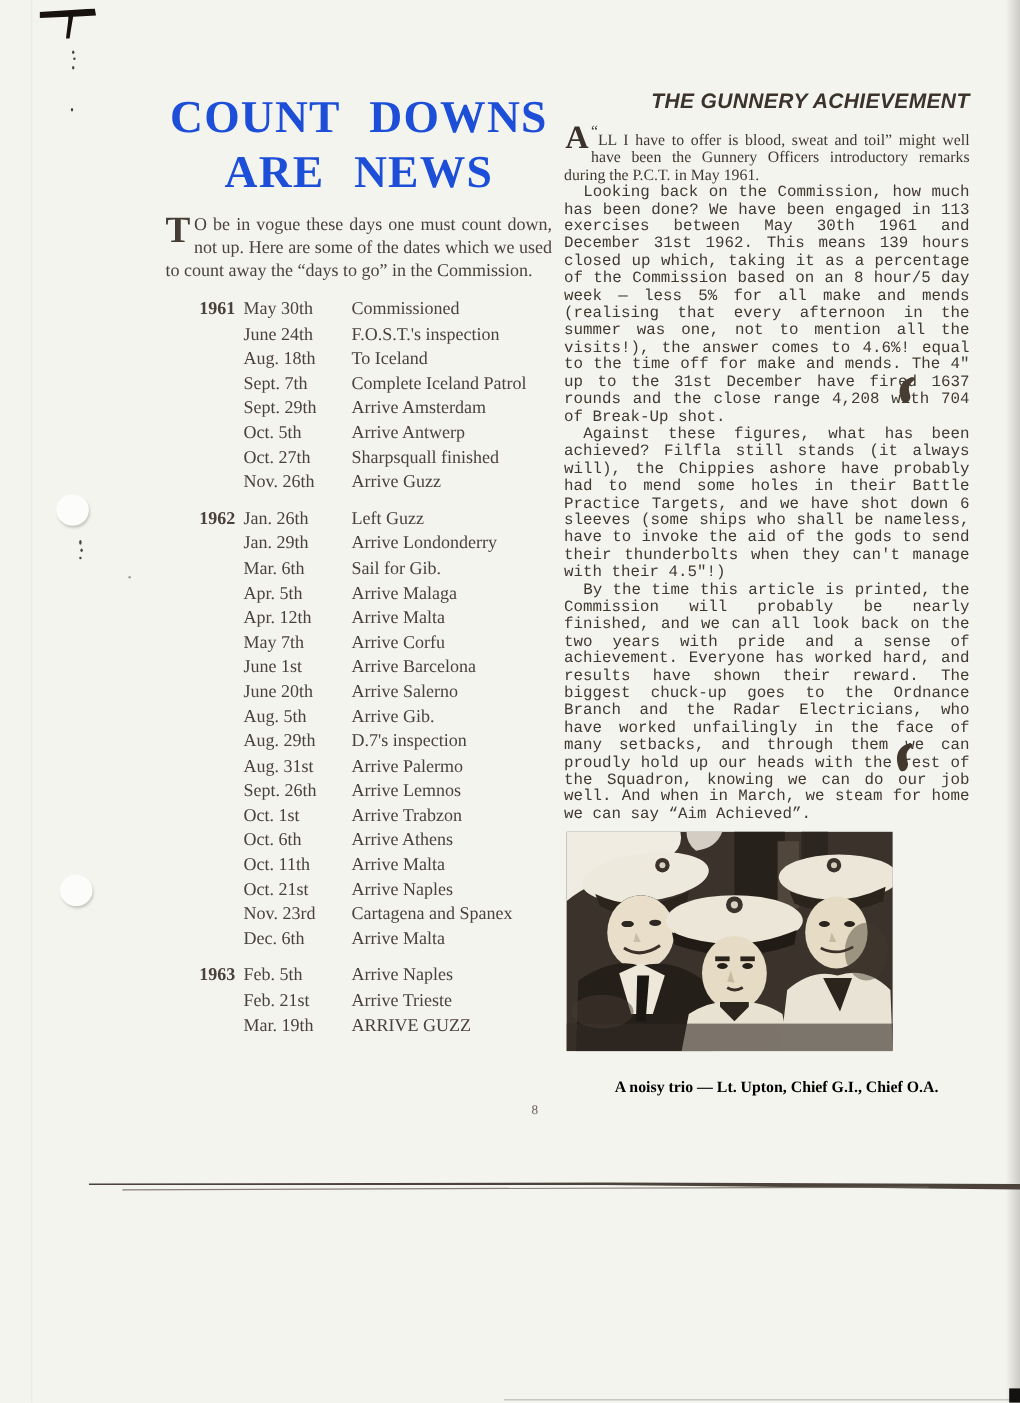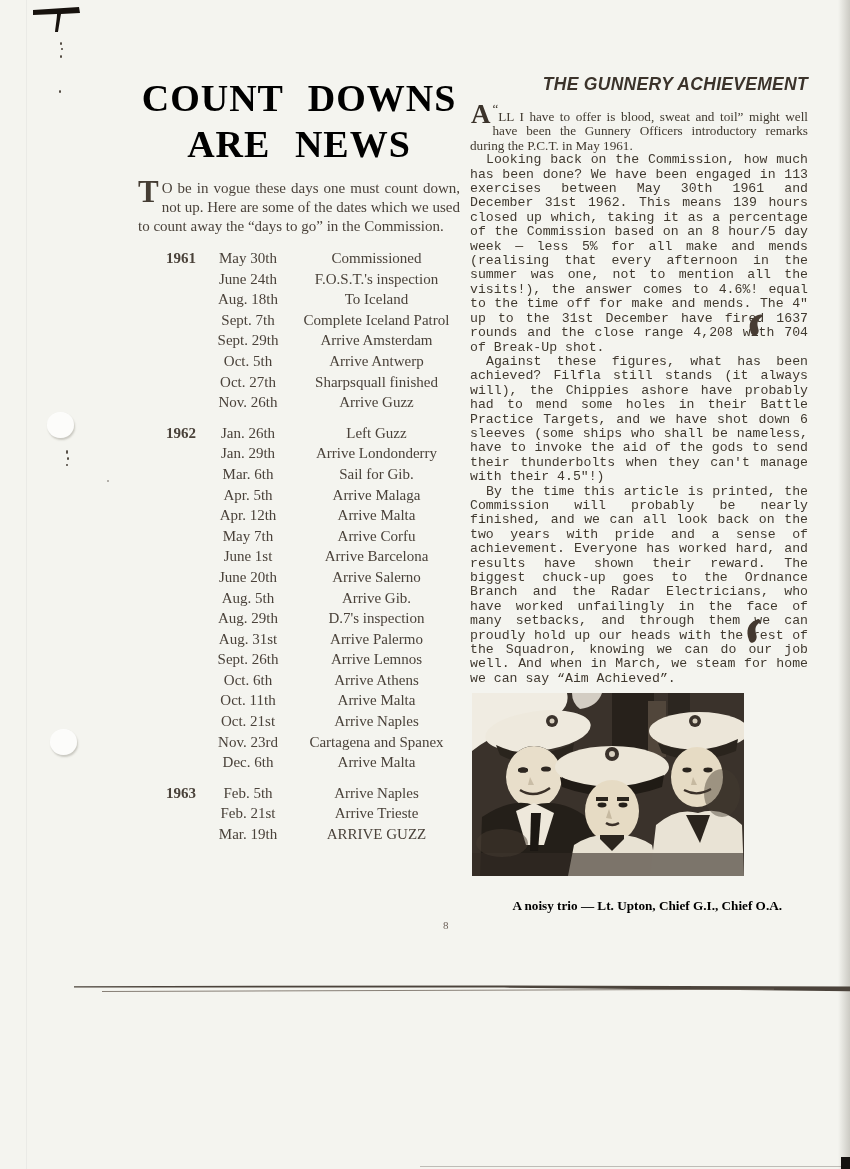--- a/index.html
+++ b/index.html
@@ -26,28 +26,28 @@
 
   
   .speck{position:absolute;background:#4a423a;border-radius:50%;}
 
   
   .cropmark{position:absolute;left:33px;top:7px;}
 
   
   .col-left{position:absolute;left:138px;top:75px;width:322px;}
   .headline{margin:0 0 12px 0;text-align:center;font-weight:bold;
-    font-size:38px;line-height:46px;letter-spacing:1px;word-spacing:14px;color:#000000;}
+    font-size:38px;line-height:46px;letter-spacing:1px;word-spacing:14px;color:#1d4ed8;}
   .intro{margin:0 0 12px 0;font-size:15px;line-height:19px;text-align:justify;color:#4a423a;}
   .intro .dropcap{float:left;font-size:31px;line-height:26px;font-weight:bold;padding-right:3px;color:#453d34;}
   .timeline{font-size:15px;color:#4a423a;}
   .tl-group{display:flex;margin-bottom:10px;padding-left:28px;}
   .tl-year{flex:none;width:37px;font-weight:bold;line-height:20.6px;}
   .tl-rows{flex:1;}
-  .tl-row{display:flex;line-height:20.6px;text-align:center;}
+  .tl-row{display:flex;line-height:20.6px;}
   .tl-date{flex:none;width:90px;}
   .tl-event{flex:1;}
 
   .pagenum{position:absolute;left:443px;top:919px;font-size:11px;color:#6d6159;}
 
   
   .col-right{position:absolute;left:470px;top:74px;width:338px;}
   .gun-title{margin:0 0 7px 0;text-align:right;
     font-family:"Liberation Sans", sans-serif;font-style:italic;font-weight:bold;
     font-size:17.5px;letter-spacing:.3px;color:#3b332b;}
@@ -175,20 +175,24 @@
               <span class="tl-date">Aug. 29th</span>
               <span class="tl-event">D.7's inspection</span>
             </div>
             <div class="tl-row">
               <span class="tl-date">Aug. 31st</span>
               <span class="tl-event">Arrive Palermo</span>
             </div>
             <div class="tl-row">
               <span class="tl-date">Sept. 26th</span>
               <span class="tl-event">Arrive Lemnos</span>
+            </div>
+            <div class="tl-row">
+              <span class="tl-date">Oct. 1st</span>
+              <span class="tl-event">Arrive Trabzon</span>
             </div>
             <div class="tl-row">
               <span class="tl-date">Oct. 6th</span>
               <span class="tl-event">Arrive Athens</span>
             </div>
             <div class="tl-row">
               <span class="tl-date">Oct. 11th</span>
               <span class="tl-event">Arrive Malta</span>
             </div>
             <div class="tl-row">

